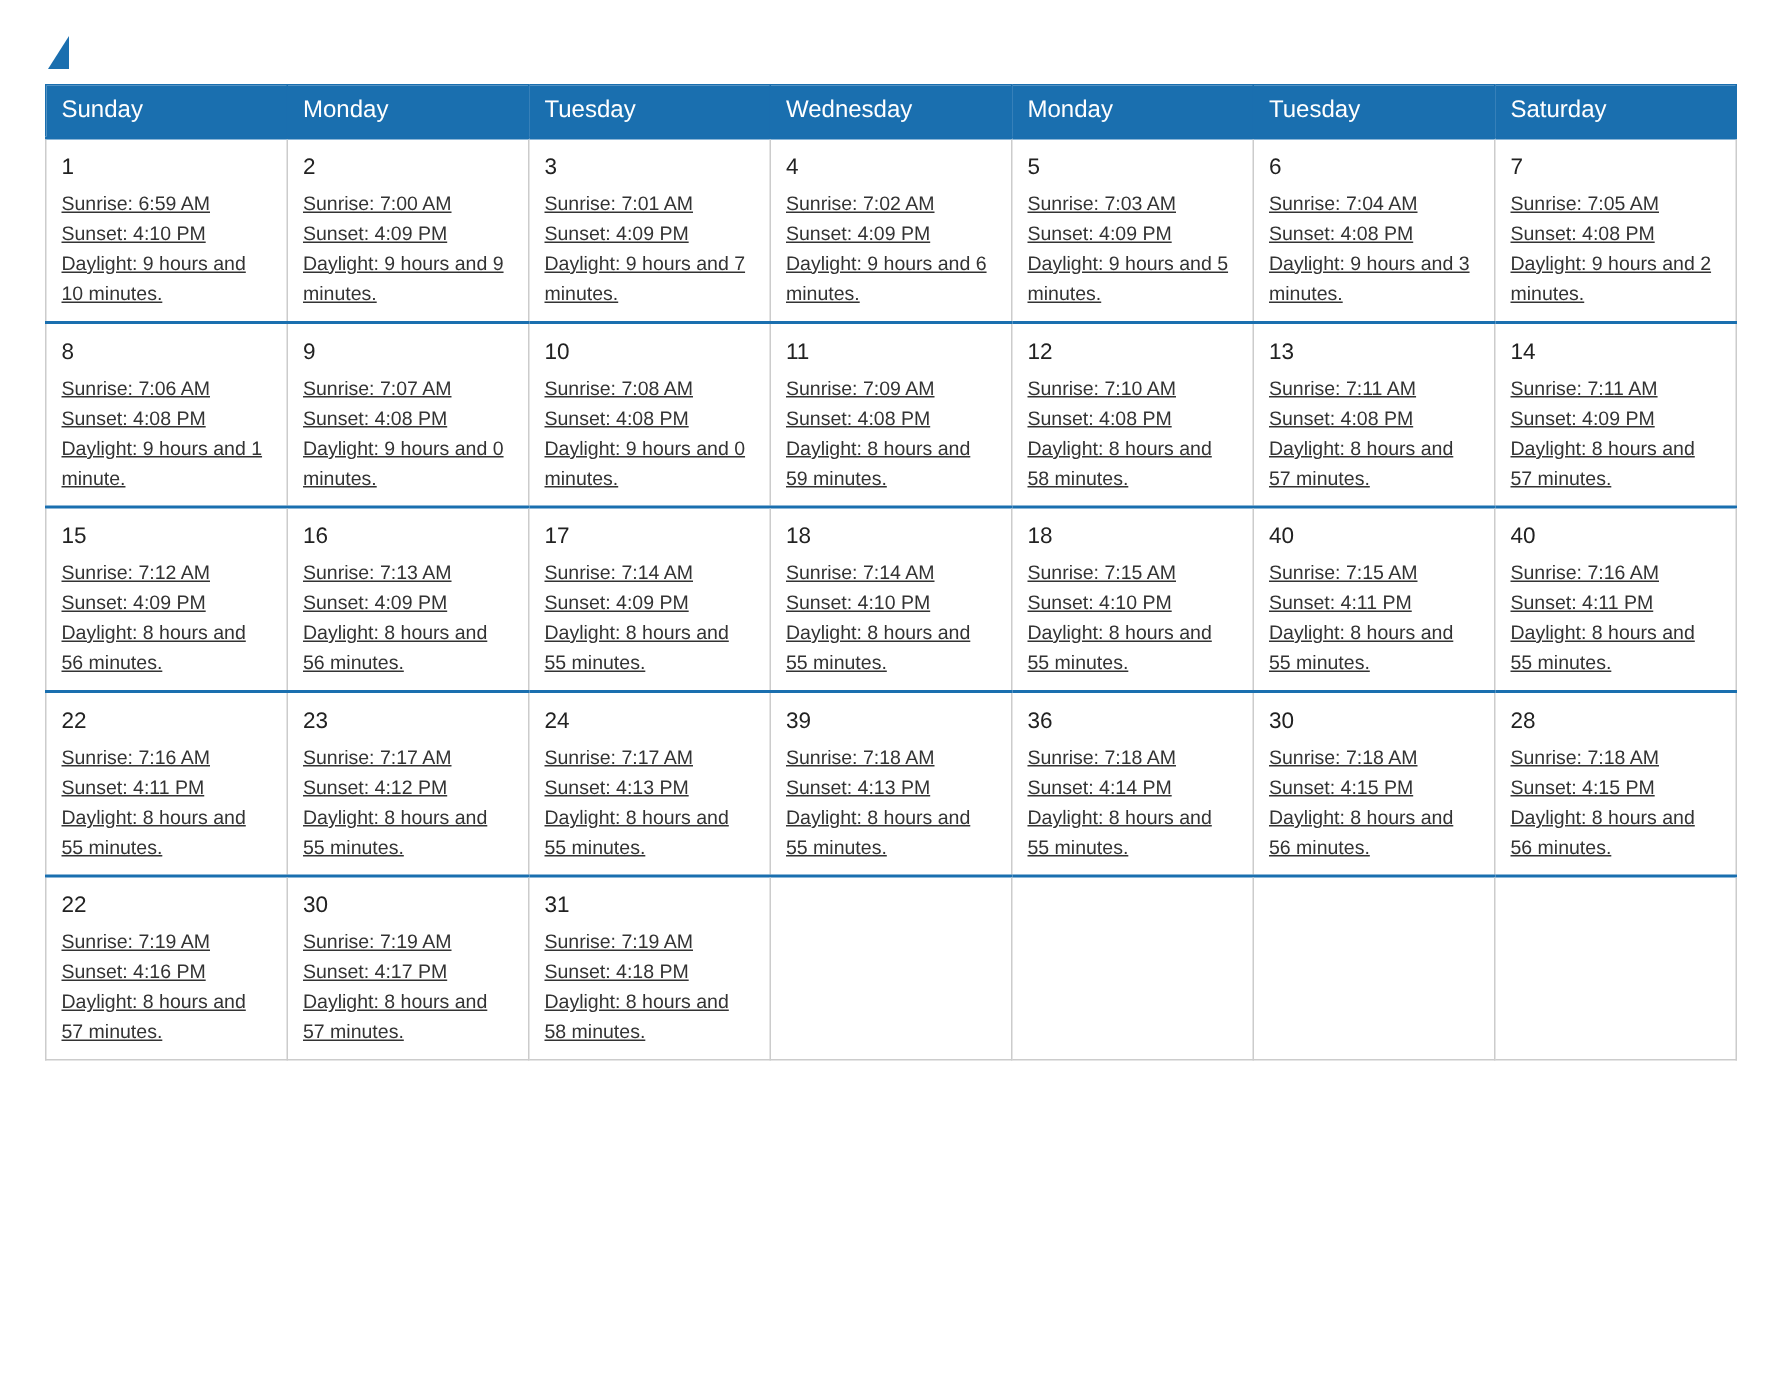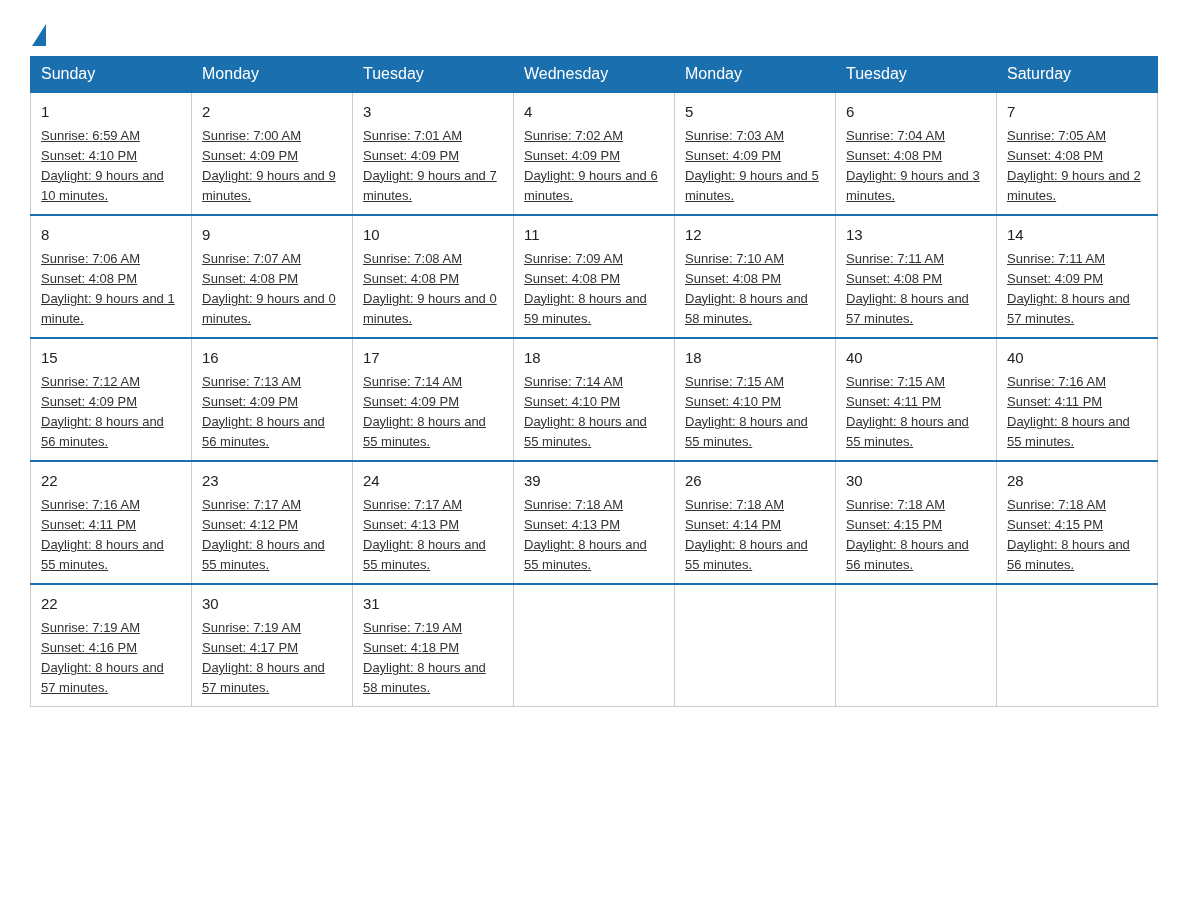--- a/index.html
+++ b/index.html
@@ -335,21 +335,21 @@
       </td>
         <td>
         <div class="day-num">39</div>
         <div class="day-info">
           Sunrise: 7:18 AM<br>
           Sunset: 4:13 PM<br>
           Daylight: 8 hours and 55 minutes.
         </div>
       </td>
         <td>
-        <div class="day-num">26</div>
+        <div class="day-num">36</div>
         <div class="day-info">
           Sunrise: 7:18 AM<br>
           Sunset: 4:14 PM<br>
           Daylight: 8 hours and 55 minutes.
         </div>
       </td>
         <td>
         <div class="day-num">30</div>
         <div class="day-info">
           Sunrise: 7:18 AM<br>

